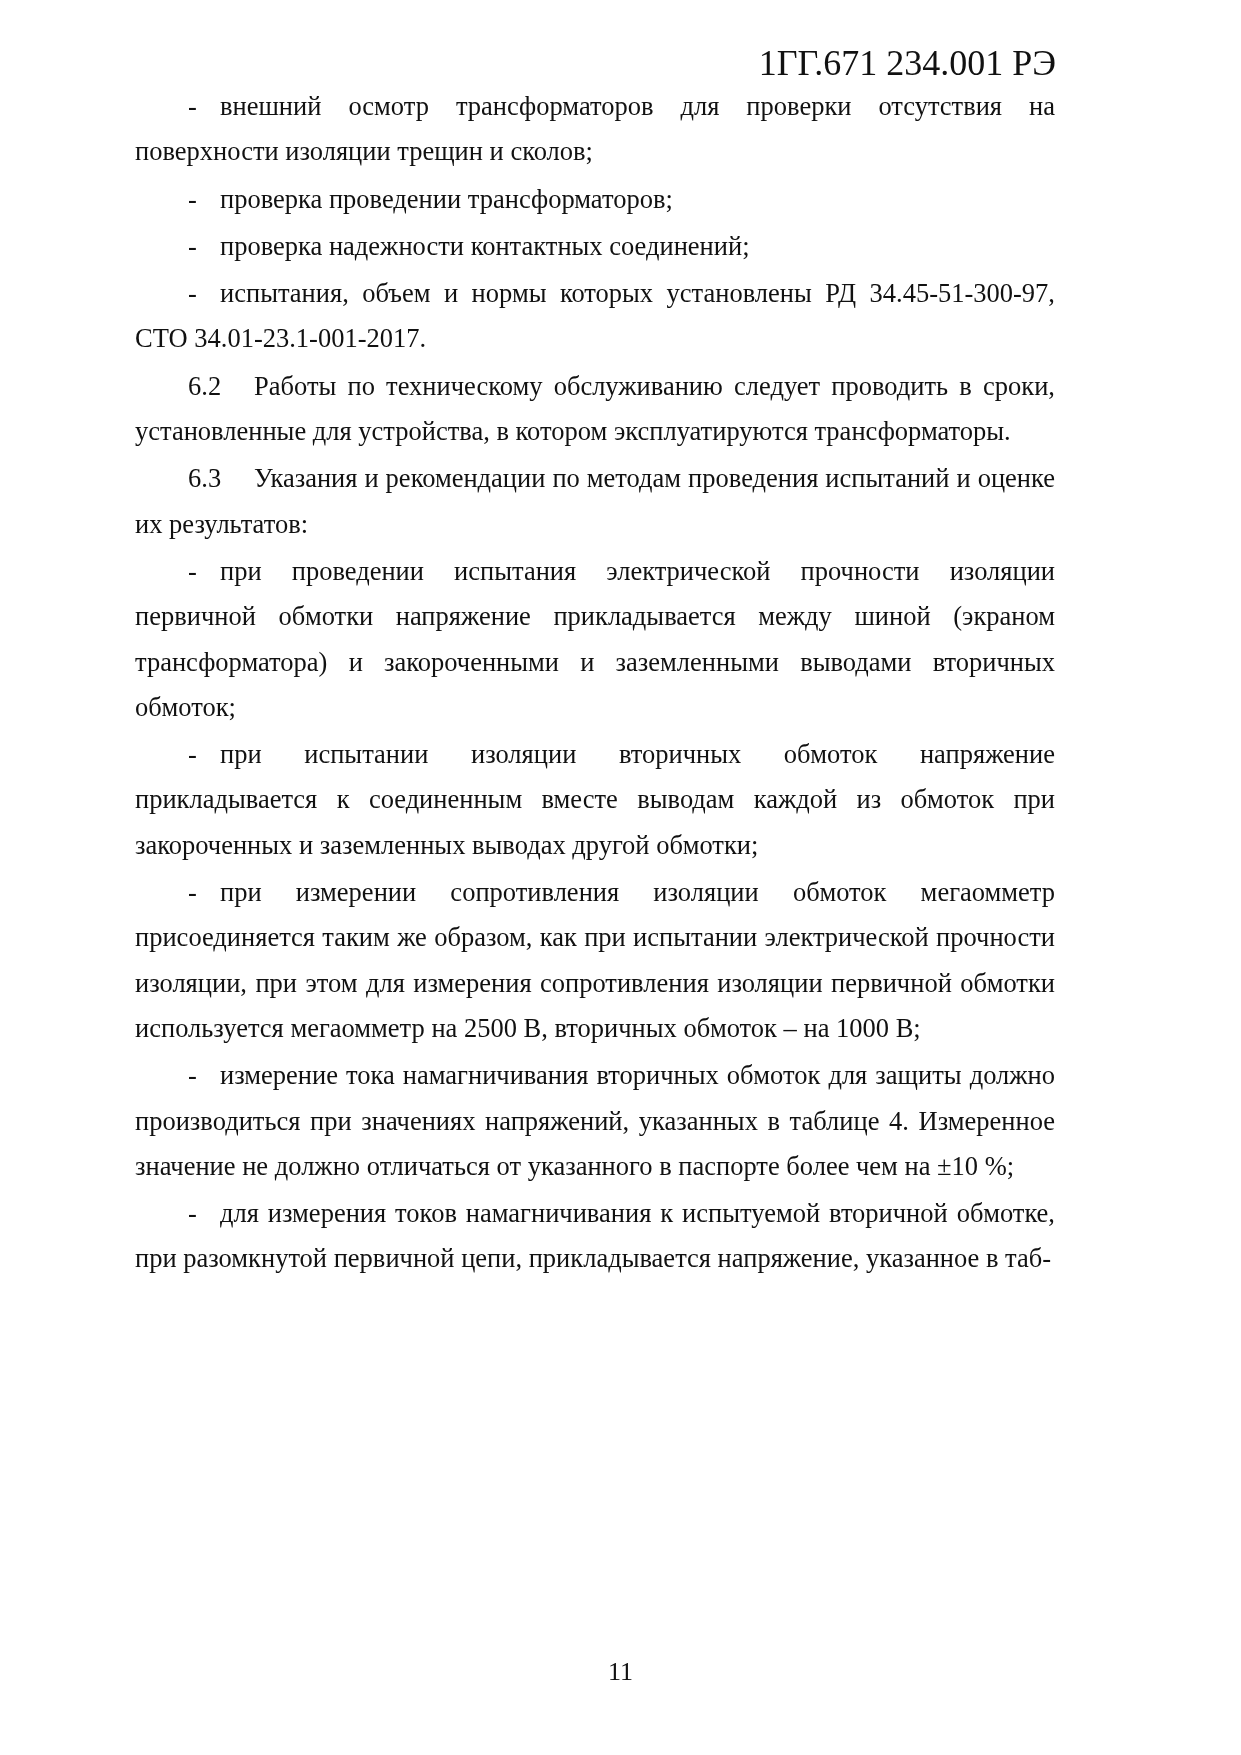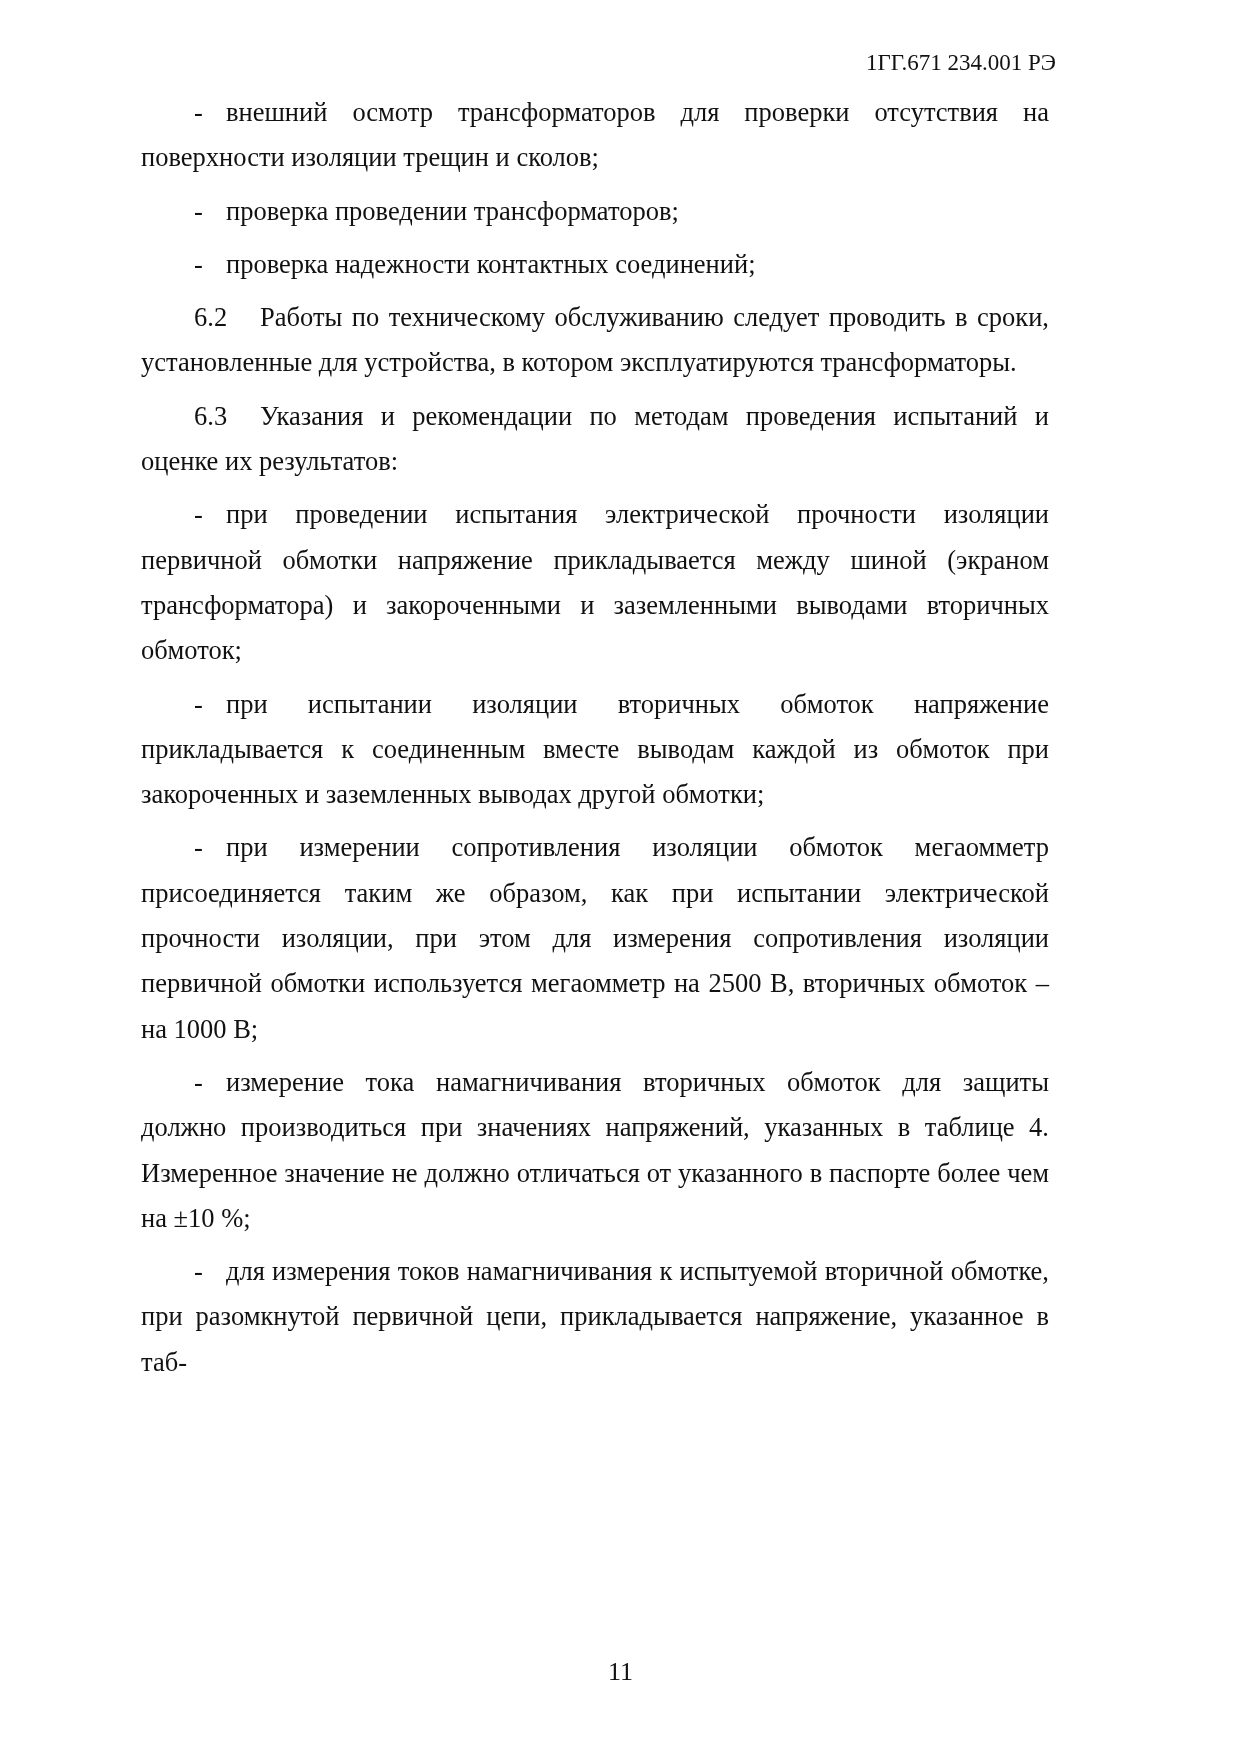--- a/index.html
+++ b/index.html
@@ -1,36 +1,37 @@
 <!DOCTYPE html>
 <html><head>
 <meta charset="utf-8">
 <style>
   html, body { margin: 0; padding: 0; background: #ffffff; }
   body { width: 1241px; height: 1755px; position: relative; overflow: hidden;
          font-family: "Liberation Serif", serif; color: #111; }
-  .header { position: absolute; top: 45px; right: 185px; font-size: 23px; line-height: 36px; }
+  .header { position: absolute; top: 45px; right: 185px; font-size: 36px; line-height: 36px; }
   .content { position: absolute; left: 133px; top: 82px; width: 924px; font-size: 26.5px; line-height: 45.3px; }
-  .para { margin: 8px; text-align: justify; text-align-last: left; }
+  .para { margin: 2px; text-align: justify; text-align-last: left; }
   .para.bullet { text-indent: 53px; }
   .para.bullet .dash { display: inline-block; width: 32px; text-indent: 0; }
   .para.indent { text-indent: 53px; }
   .para.numbered { text-indent: 53px; }
   .para.numbered .num { display: inline-block; width: 66px; text-indent: 0; }
   .page-number { position: absolute; top: 1655px; left: 0; width: 1241px; text-align: center; font-size: 26px; line-height: 34px; }
 </style>
 </head>
 <body>
 
 <div class="header">1ГГ.671 234.001 РЭ</div>
 
 <div class="content">
   <p class="para bullet"><span class="dash">-</span><span>внешний осмотр трансформаторов для проверки отсутствия на поверхности изоляции трещин и сколов;</span></p>
   <p class="para bullet"><span class="dash">-</span><span>проверка проведении трансформаторов;</span></p>
   <p class="para bullet"><span class="dash">-</span><span>проверка надежности контактных соединений;</span></p>
+  <p class="para bullet"><span class="dash">-</span><span>испытания, объем и нормы которых установлены РД 34.45-51-300-97, СТО 34.01-23.1-001-2017.</span></p>
   <p class="para numbered"><span class="num">6.2</span><span>Работы по техническому обслуживанию следует проводить в сроки, установленные для устройства, в котором эксплуатируются трансформаторы.</span></p>
   <p class="para numbered"><span class="num">6.3</span><span>Указания и рекомендации по методам проведения испытаний и оценке их результатов:</span></p>
   <p class="para bullet"><span class="dash">-</span><span>при проведении испытания электрической прочности изоляции первичной обмотки напряжение прикладывается между шиной (экраном трансформатора) и закороченными и заземленными выводами вторичных обмоток;</span></p>
   <p class="para bullet"><span class="dash">-</span><span>при испытании изоляции вторичных обмоток напряжение прикладывается к соединенным вместе выводам каждой из обмоток при закороченных и заземленных выводах другой обмотки;</span></p>
   <p class="para bullet"><span class="dash">-</span><span>при измерении сопротивления изоляции обмоток мегаомметр присоединяется таким же образом, как при испытании электрической прочности изоляции, при этом для измерения сопротивления изоляции первичной обмотки используется мегаомметр на 2500 В, вторичных обмоток – на 1000 В;</span></p>
   <p class="para bullet"><span class="dash">-</span><span>измерение тока намагничивания вторичных обмоток для защиты должно производиться при значениях напряжений, указанных в таблице 4. Измеренное значение не должно отличаться от указанного в паспорте более чем на ±10 %;</span></p>
   <p class="para bullet"><span class="dash">-</span><span>для измерения токов намагничивания к испытуемой вторичной обмотке, при разомкнутой первичной цепи, прикладывается напряжение, указанное в таб-</span></p>
 </div>
 
 <div class="page-number">11</div>

